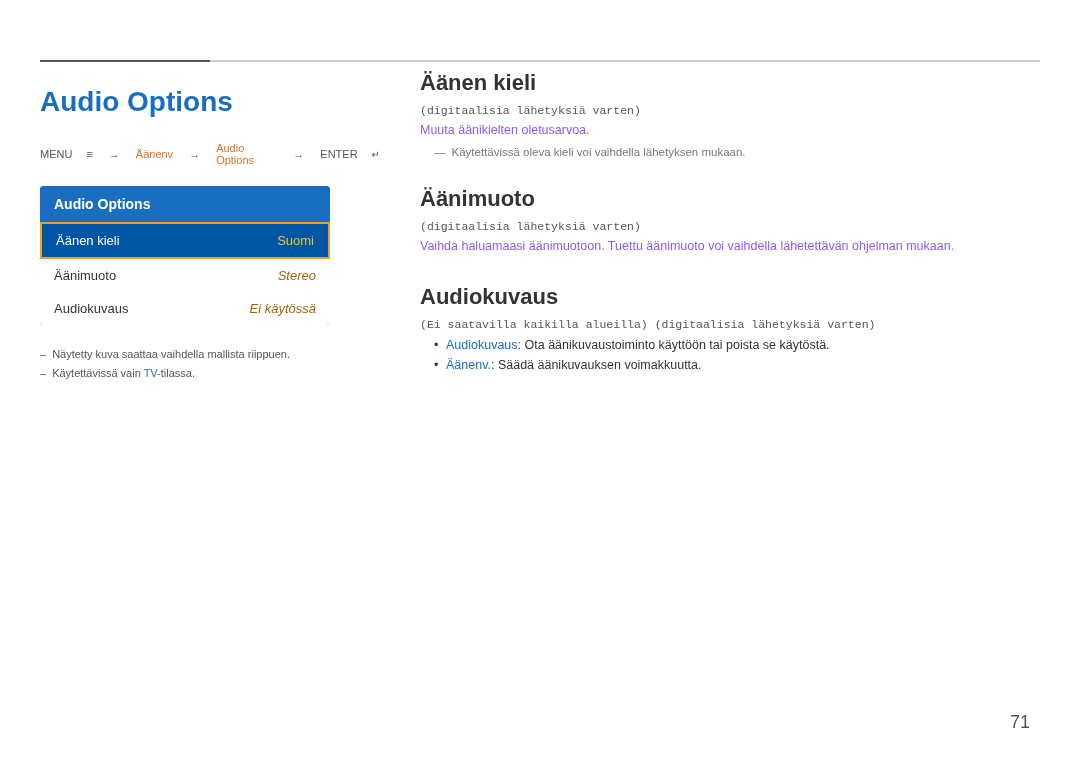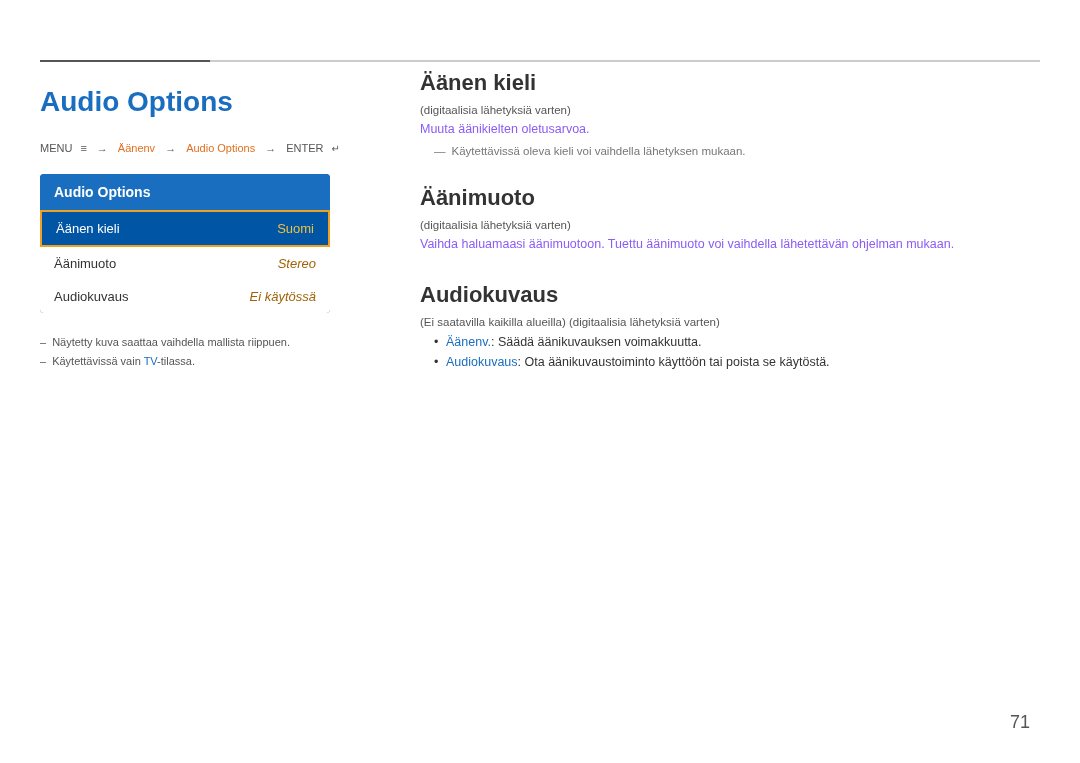--- a/index.html
+++ b/index.html
@@ -45,21 +45,21 @@
       margin-top: 16px;
       margin-bottom: 24px;
     }
 
     .breadcrumb {
       font-size: 11px;
       color: #555;
       margin-bottom: 20px;
       display: flex;
       align-items: center;
-      gap: 8px;
+      gap: 14px;
     }
 
     .breadcrumb .arrow {
       color: #555;
       margin: 0 2px;
     }
 
     .breadcrumb .link {
       color: #e07020;
     }
@@ -164,20 +164,21 @@
       font-size: 22px;
       font-weight: bold;
       color: #333;
       margin-bottom: 8px;
     }
 
     .section-subtitle {
       font-size: 11.5px;
       color: #555;
       margin-bottom: 4px;
+      font-family: Liberation Mono, monospace;
     }
 
     .section-desc {
       font-size: 12.5px;
       color: #8b5cf6;
       margin-bottom: 6px;
       line-height: 1.5;
     }
 
     .bullet-list {
@@ -309,25 +310,25 @@
       <div class="section-title">Äänimuoto</div>
       <div class="section-subtitle">(digitaalisia lähetyksiä varten)</div>
       <div class="section-desc">Vaihda haluamaasi äänimuotoon. Tuettu äänimuoto voi vaihdella lähetettävän ohjelman mukaan.</div>
     </div>
 
     <div class="section">
       <div class="section-title">Audiokuvaus</div>
       <div class="section-subtitle">(Ei saatavilla kaikilla alueilla) (digitaalisia lähetyksiä varten)</div>
       <ul class="bullet-list">
         <li>
+          <span class="blue-link">Audiokuvaus</span>: Ota äänikuvaustoiminto käyttöön tai poista se käytöstä.
+        </li>
+        <li>
           <span class="blue-link">Äänenv.</span>: Säädä äänikuvauksen voimakkuutta.
         </li>
-        <li>
-          <span class="blue-link">Audiokuvaus</span>: Ota äänikuvaustoiminto käyttöön tai poista se käytöstä.
-        </li>
       </ul>
     </div>
 
   </div>
 
   <div class="page-number">71</div>
 
 </div>
 
 </body></html>

